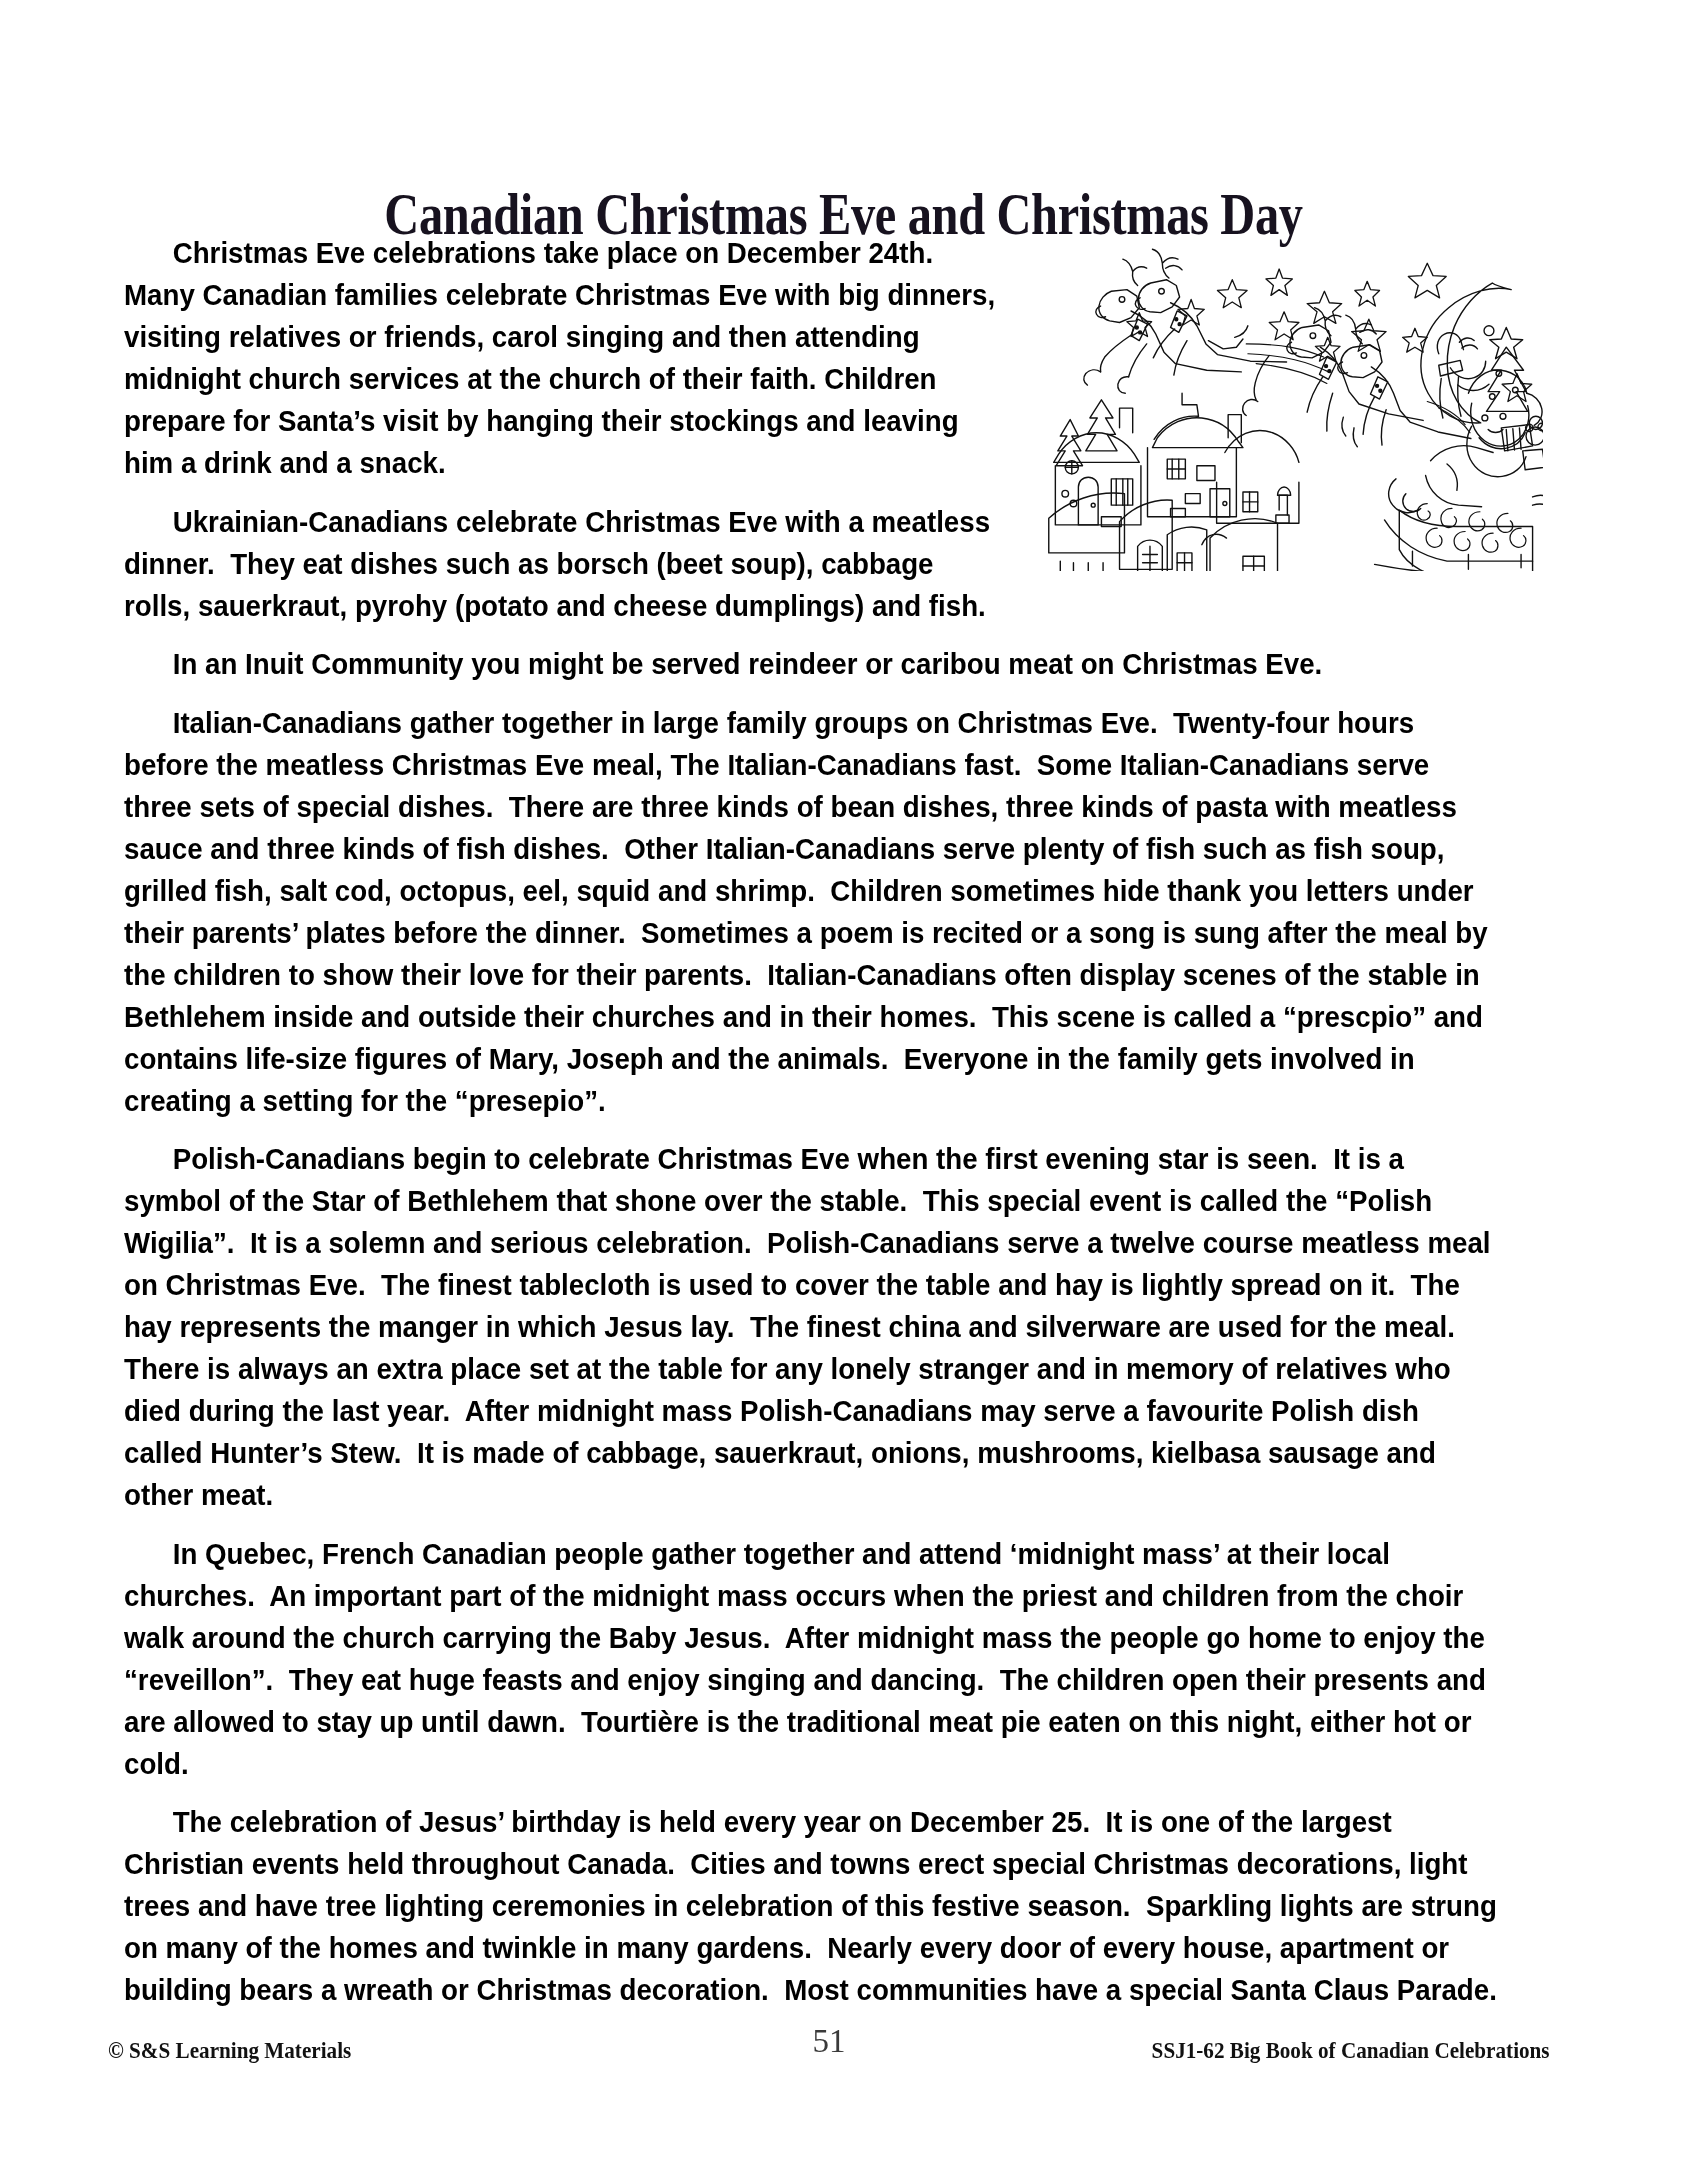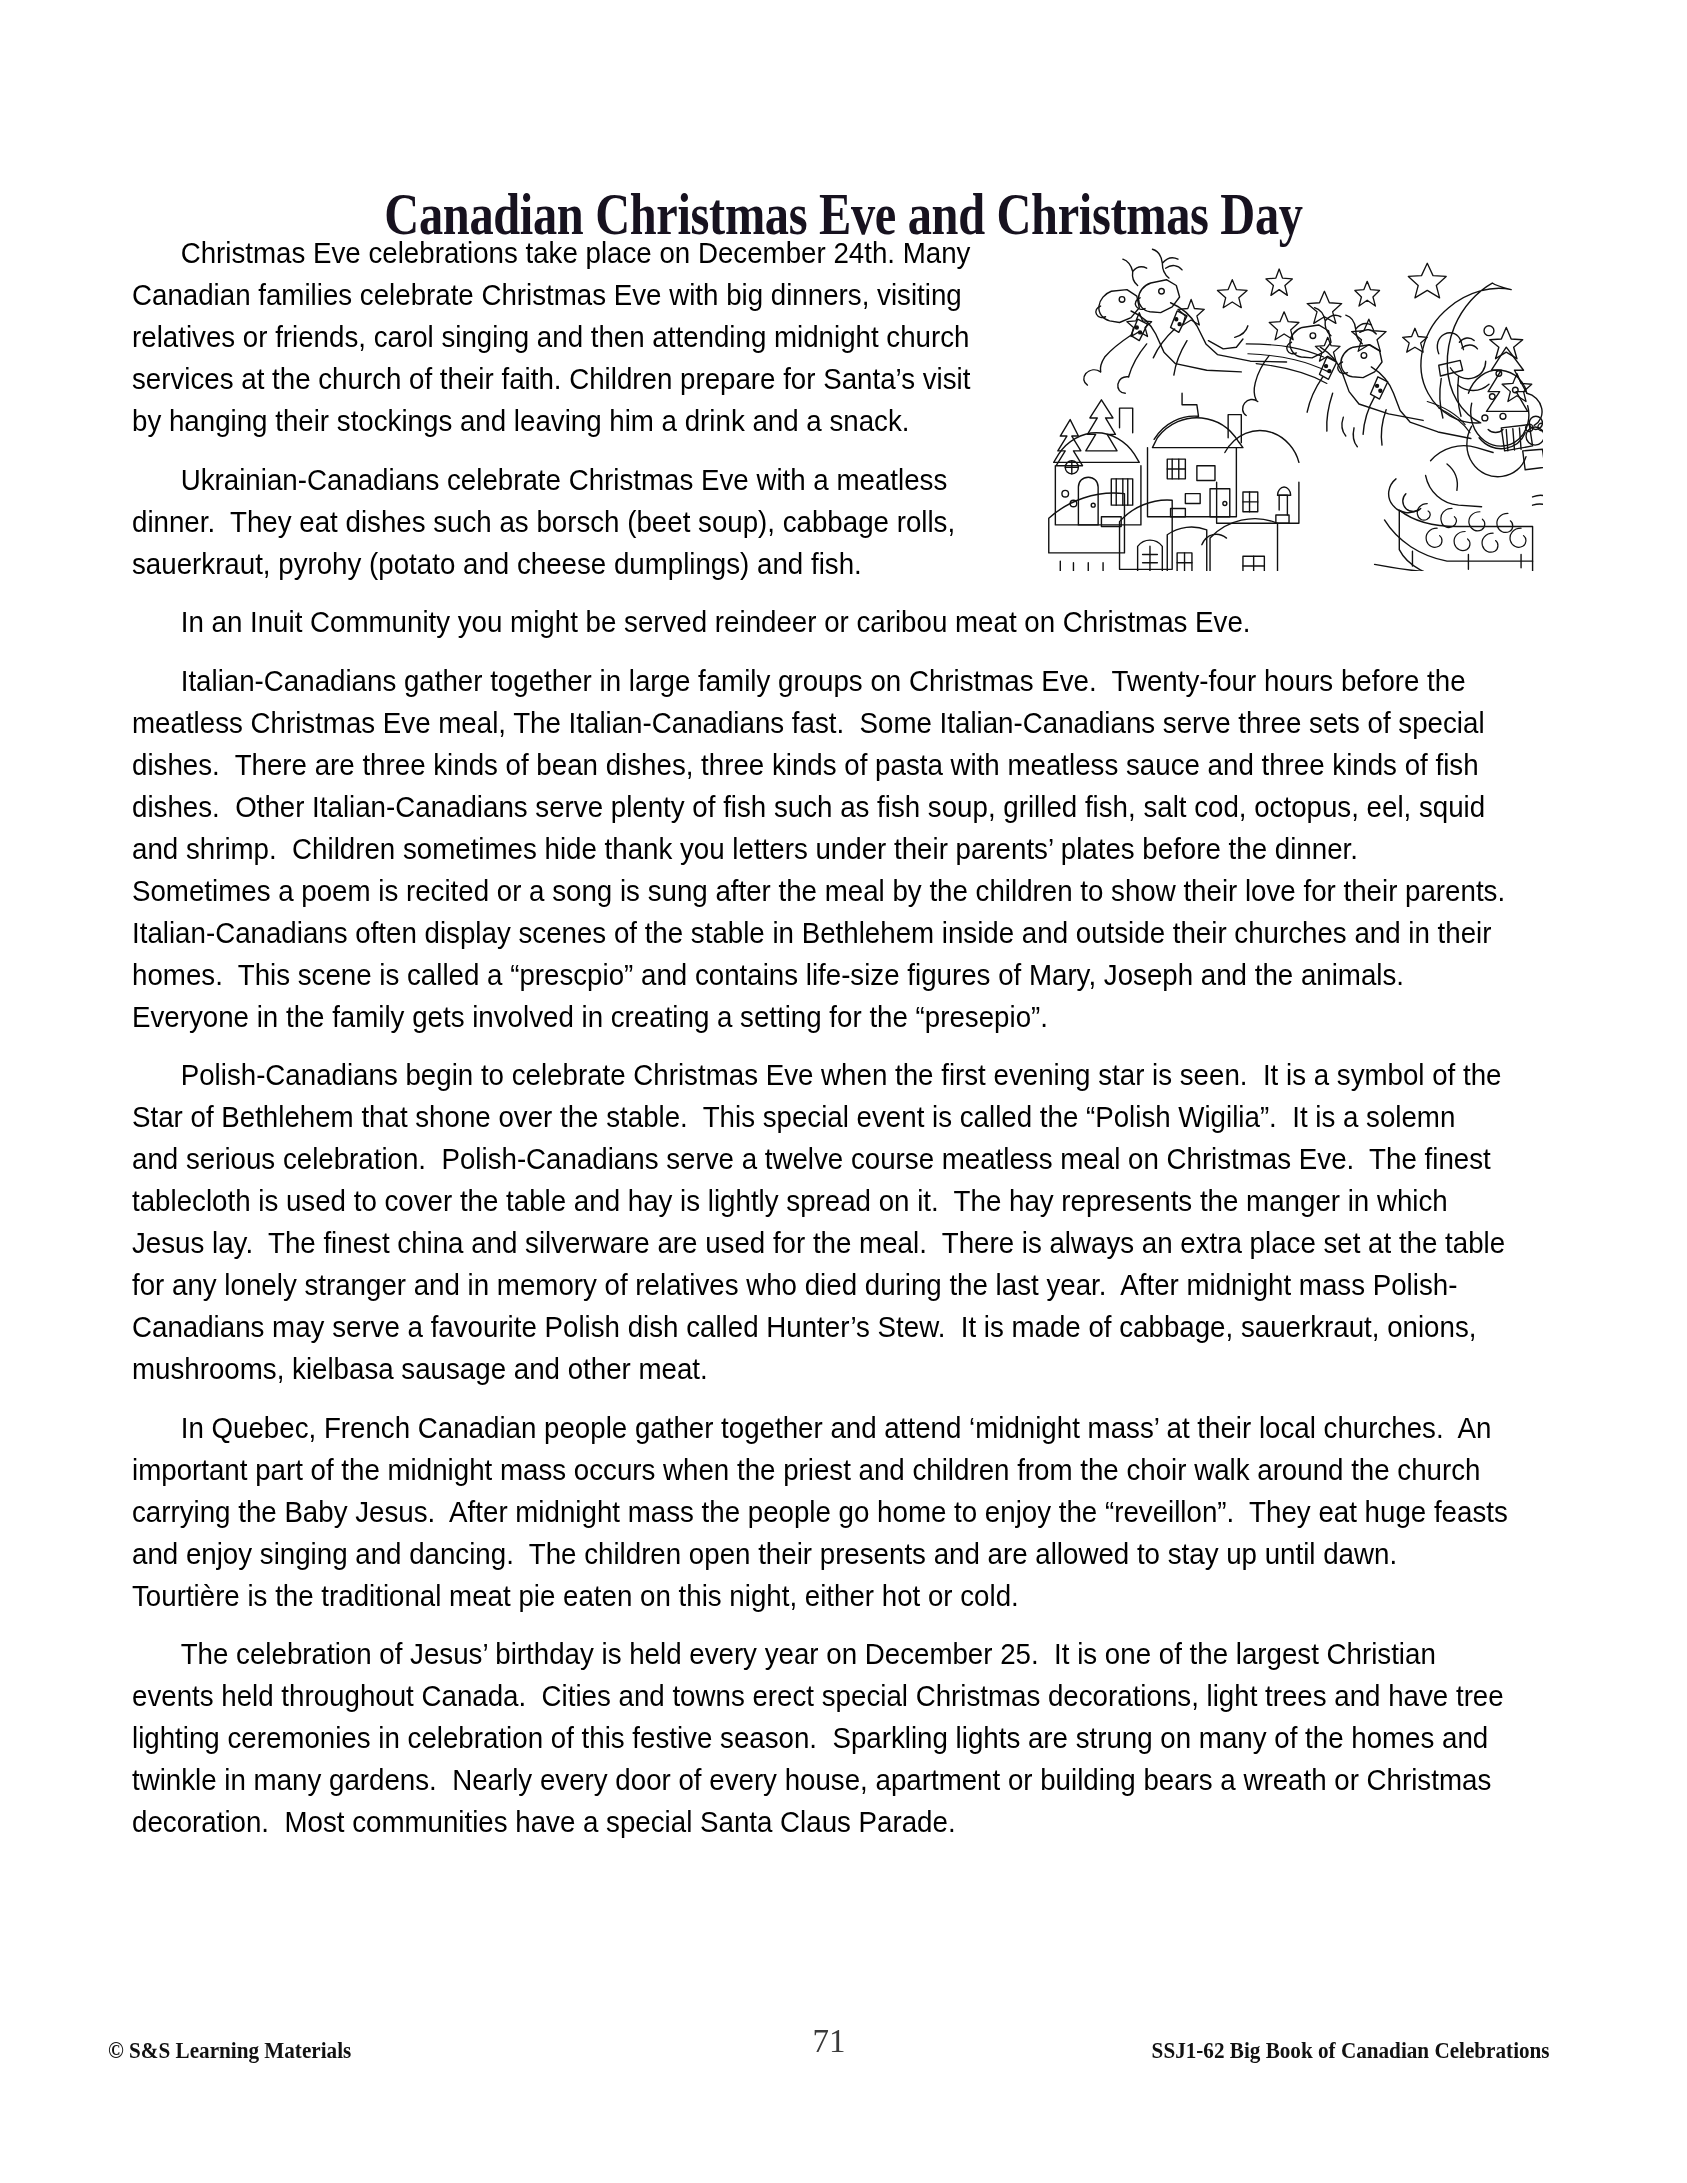--- a/index.html
+++ b/index.html
@@ -49,23 +49,24 @@
     left: 1040px;
     top: 232px;
     width: 503px;
     height: 339px;
   }
   .illustration svg { display:block; width:503px; height:339px; }
 
   
   .body-col {
     position: absolute;
-    left: 132px;
+    left: 124px;
     top: 232px;
     width: 1442px;
+    font-weight: bold;
   }
   .para {
     font-family: "Liberation Sans", sans-serif;
     font-size: 29px;
     line-height: 42px;
     text-indent: 51px;
     margin: 0 0 16.5px 0;
     text-align: left;
     transform: scaleX(0.955);
     transform-origin: left top;
@@ -357,18 +358,18 @@
     <p class="para para-wrap">Ukrainian-Canadians celebrate Christmas Eve with a meatless dinner.  They eat dishes such as borsch (beet soup), cabbage rolls, sauerkraut, pyrohy (potato and cheese dumplings) and fish.</p>
     <p class="para para-wide">In an Inuit Community you might be served reindeer or caribou meat on Christmas Eve.</p>
     <p class="para para-wide">Italian-Canadians gather together in large family groups on Christmas Eve.  Twenty-four hours before the meatless Christmas Eve meal, The Italian-Canadians fast.  Some Italian-Canadians serve three sets of special dishes.  There are three kinds of bean dishes, three kinds of pasta with meatless sauce and three kinds of fish dishes.  Other Italian-Canadians serve plenty of fish such as fish soup, grilled fish, salt cod, octopus, eel, squid and shrimp.  Children sometimes hide thank you letters under their parents’ plates before the dinner.  Sometimes a poem is recited or a song is sung after the meal by the children to show their love for their parents.  Italian-Canadians often display scenes of the stable in Bethlehem inside and outside their churches and in their homes.  This scene is called a “prescpio” and contains life-size figures of Mary, Joseph and the animals.  Everyone in the family gets involved in creating a setting for the “presepio”.</p>
     <p class="para para-wide">Polish-Canadians begin to celebrate Christmas Eve when the first evening star is seen.  It is a symbol of the Star of Bethlehem that shone over the stable.  This special event is called the “Polish Wigilia”.  It is a solemn and serious celebration.  Polish-Canadians serve a twelve course meatless meal on Christmas Eve.  The finest tablecloth is used to cover the table and hay is lightly spread on it.  The hay represents the manger in which Jesus lay.  The finest china and silverware are used for the meal.  There is always an extra place set at the table for any lonely stranger and in memory of relatives who died during the last year.  After midnight mass Polish-Canadians may serve a favourite Polish dish called Hunter’s Stew.  It is made of cabbage, sauerkraut, onions, mushrooms, kielbasa sausage and other meat.</p>
     <p class="para para-wide">In Quebec, French Canadian people gather together and attend ‘midnight mass’ at their local churches.  An important part of the midnight mass occurs when the priest and children from the choir walk around the church carrying the Baby Jesus.  After midnight mass the people go home to enjoy the “reveillon”.  They eat huge feasts and enjoy singing and dancing.  The children open their presents and are allowed to stay up until dawn.  Tourtière is the traditional meat pie eaten on this night, either hot or cold.</p>
     <p class="para para-wide">The celebration of Jesus’ birthday is held every year on December 25.  It is one of the largest Christian events held throughout Canada.  Cities and towns erect special Christmas decorations, light trees and have tree lighting ceremonies in celebration of this festive season.  Sparkling lights are strung on many of the homes and twinkle in many gardens.  Nearly every door of every house, apartment or building bears a wreath or Christmas decoration.  Most communities have a special Santa Claus Parade.</p>
   </div>
 
   <div class="footer">
     <div class="footer-left">© S&amp;S Learning Materials</div>
-    <div class="footer-center">71</div>
+    <div class="footer-center">51</div>
     <div class="footer-right">SSJ1-62 Big Book of Canadian Celebrations</div>
   </div>
 
 </div>
 
 
 </body></html>

